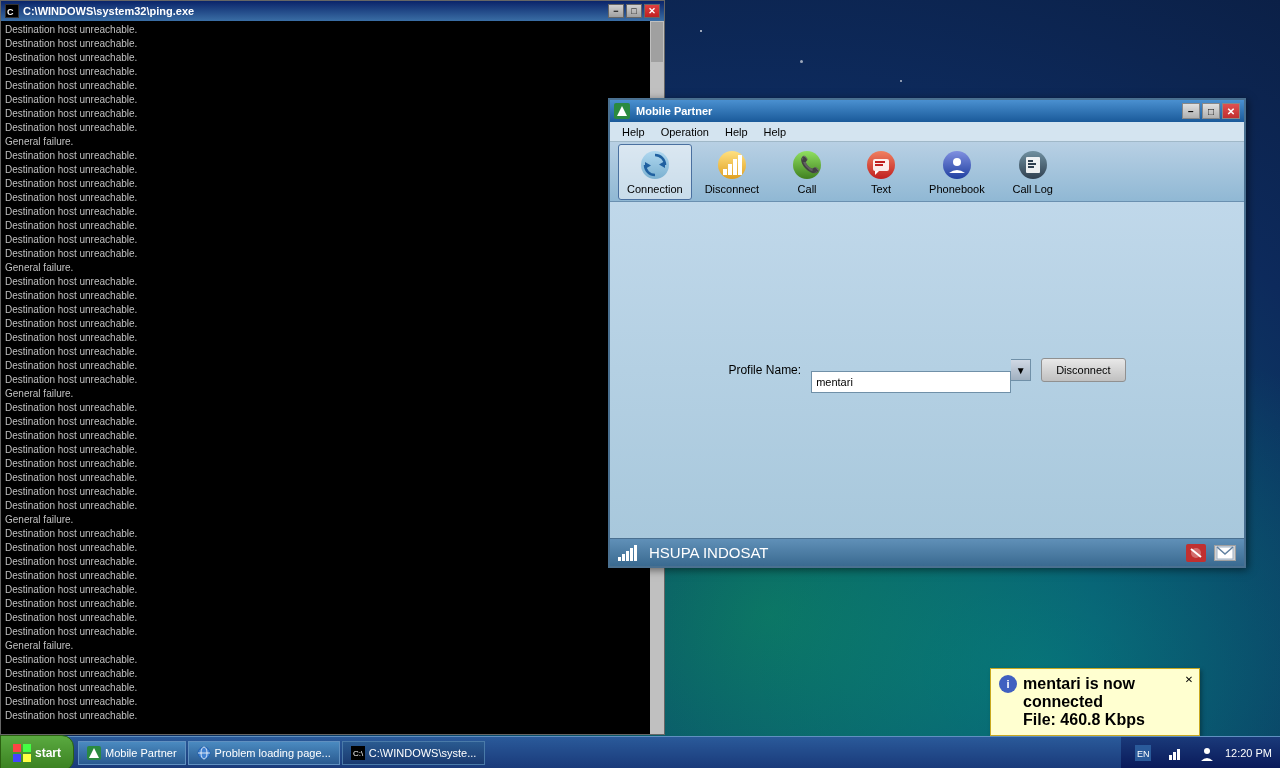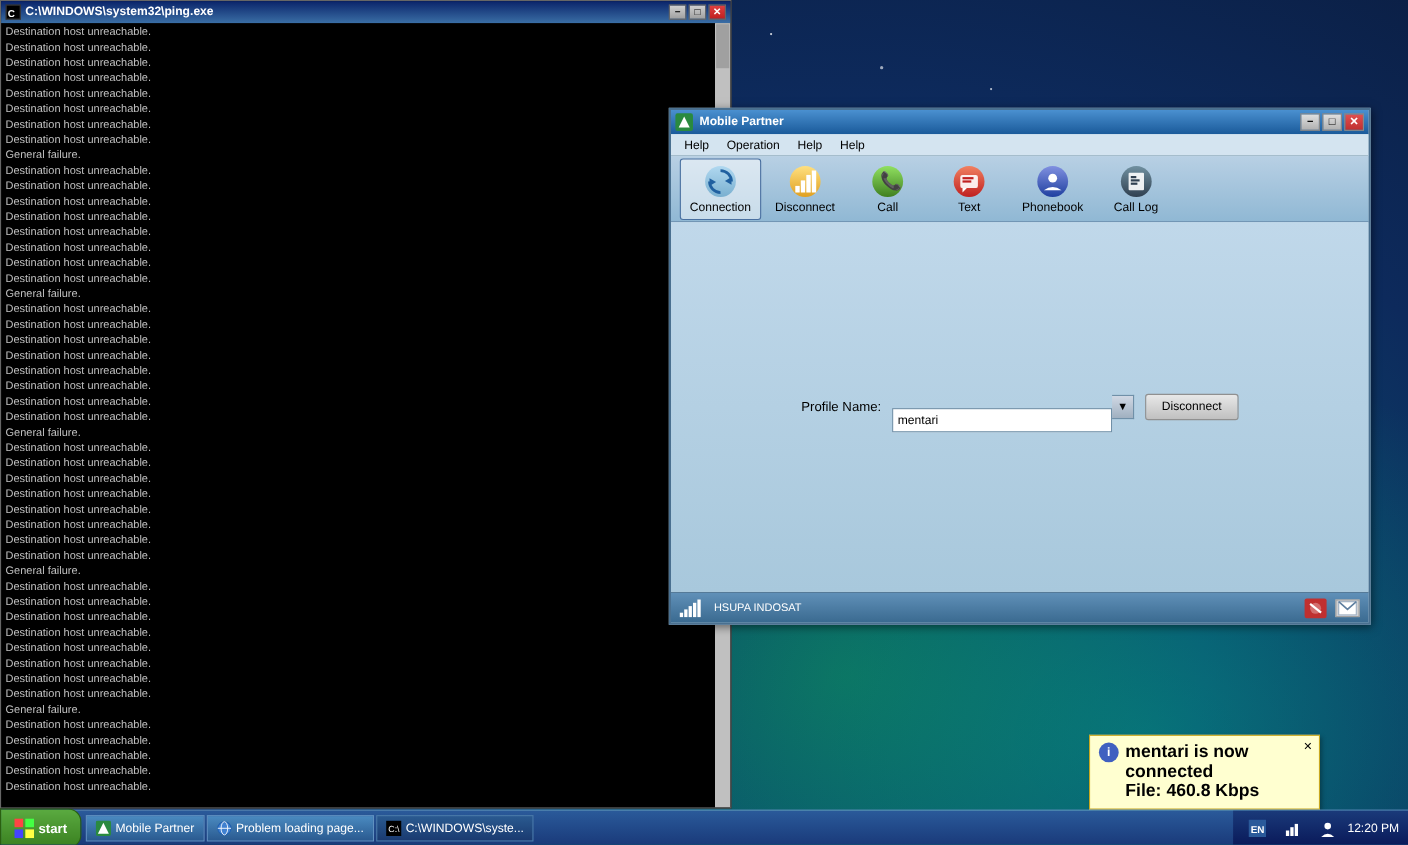--- a/index.html
+++ b/index.html
@@ -322,21 +322,21 @@
     .status-signal {
       display: flex;
       align-items: flex-end;
       gap: 1px;
       margin-right: 4px;
     }
 
     .status-network {
       flex: 1;
       color: white;
-      font-size: 10px;
+      font-size: 15px;
     }
 
     .status-icon-red {
       width: 20px;
       height: 18px;
       background: #c03030;
       border-radius: 2px;
       display: flex;
       align-items: center;
       justify-content: center;
@@ -479,21 +479,20 @@
       height: 100%;
       background: linear-gradient(to bottom, #1a3a7a, #0a1a5a);
     }
 
     .tray-icon {
       width: 28px;
       height: 16px;
       display: flex;
       justify-content: center;
       font-size: 12px;
-      font-weight: bold;
     }
 
     .tray-time {
       color: white;
       font-size: 11px;
       white-space: nowrap;
     }
   </style>
 </head>
 <body>

